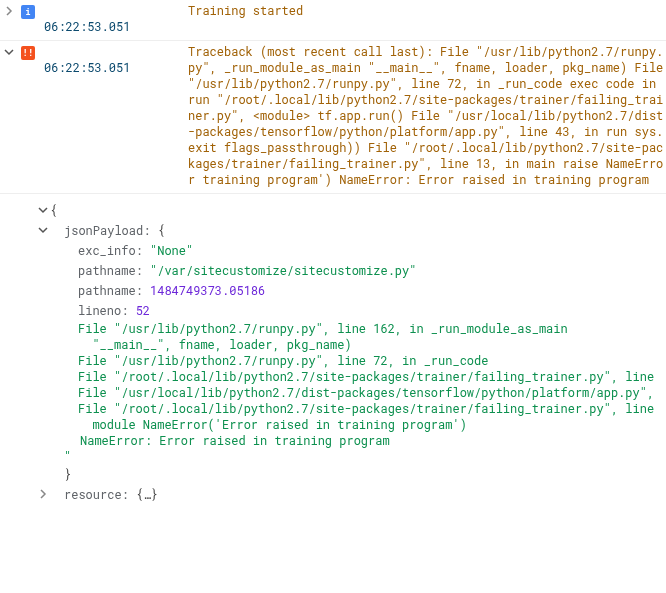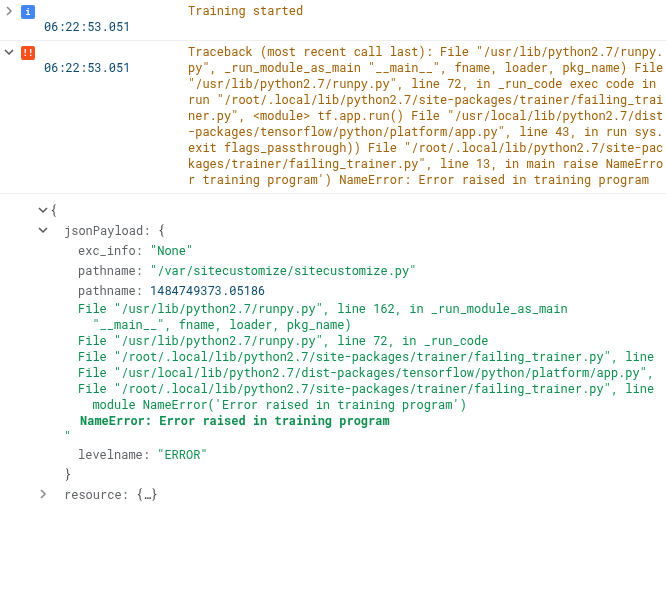--- a/index.html
+++ b/index.html
@@ -43,21 +43,21 @@
   }
   .j-line {
     display: flex; align-items: flex-start;
     line-height: 20px;
     white-space: nowrap;
   }
   .j-ind { display: inline-block; }
   .j-caret { width: 14px; text-align: center; display: inline-block; flex-shrink: 0; }
   .j-key { color: #5f6368; }
   .j-str { color: #0d904f; }
-  .j-num { color: #0c4a6e; }
+  .j-num { color: #6d28d9; }
   .j-punc { color: #444; }
   .j-msgblock { padding-left: 0; }
   .j-msgline { line-height: 16px; white-space: pre; color: #0d904f; overflow: hidden; }
   .ind1 { width: 14px; }
   .ind2 { width: 28px; }
 </style>
 </head>
 <body>
 
 <div class="row">
@@ -119,20 +119,25 @@
     <span class="j-key">pathname:</span>&nbsp;
     <span class="j-str">"<span>/var/sitecustomize/sitecustomize.py</span>"</span>
   </div>
 
   <div class="j-line">
     <span class="j-caret"></span><span class="j-ind ind2"></span>
     <span class="j-key">pathname:</span>&nbsp;
     <span class="j-num">1484749373.05186</span>
   </div>
 
+  <div class="j-line">
+    <span class="j-caret"></span><span class="j-ind ind2"></span>
+    <span class="j-key">lineno:</span>&nbsp;
+    <span class="j-num">52</span>
+  </div>
 
 
   <div class="j-msgblock">
     <div class="j-line">
         <span class="j-caret"></span>
         <span class="j-ind ind2"></span>
         <span class="j-msgline">File "/usr/lib/python2.7/runpy.py", line 162, in _run_module_as_main</span>
       </div>
     <div class="j-line">
         <span class="j-caret"></span>
@@ -160,34 +165,29 @@
         <span class="j-msgline">File "/root/.local/lib/python2.7/site-packages/trainer/failing_trainer.py", line</span>
       </div>
     <div class="j-line">
         <span class="j-caret"></span>
         <span class="j-ind ind2"></span>
         <span class="j-msgline">  module NameError('Error raised in training program')</span>
       </div>
     <div class="j-line">
         <span class="j-caret"></span>
         <span class="j-ind ind2"></span>
-        <span class="j-msgline" style="padding-left:16px; margin-left:-14px;font-weight:bold;">NameError: Error raised in training program</span>
+        <span class="j-msgline" style="padding-left:16px; margin-left:-14px;">NameError: Error raised in training program</span>
       </div>
     <div class="j-line">
         <span class="j-caret"></span>
         <span class="j-ind ind2"></span>
         <span class="j-msgline" style="padding-left:0; margin-left:-14px;">"</span>
       </div>
   </div>
 
-  <div class="j-line">
-    <span class="j-caret"></span><span class="j-ind ind2"></span>
-    <span class="j-key">levelname:</span>&nbsp;
-    <span class="j-str">"<span>ERROR</span>"</span>
-  </div>
 
   <div class="j-line">
     <span class="j-caret"></span>
       <span class="j-ind ind1"></span>
     <span class="j-punc">}</span>
   </div>
 
   <div class="j-line">
     <span class="j-caret">
       <svg width="10" height="10" viewBox="0 0 10 10">

